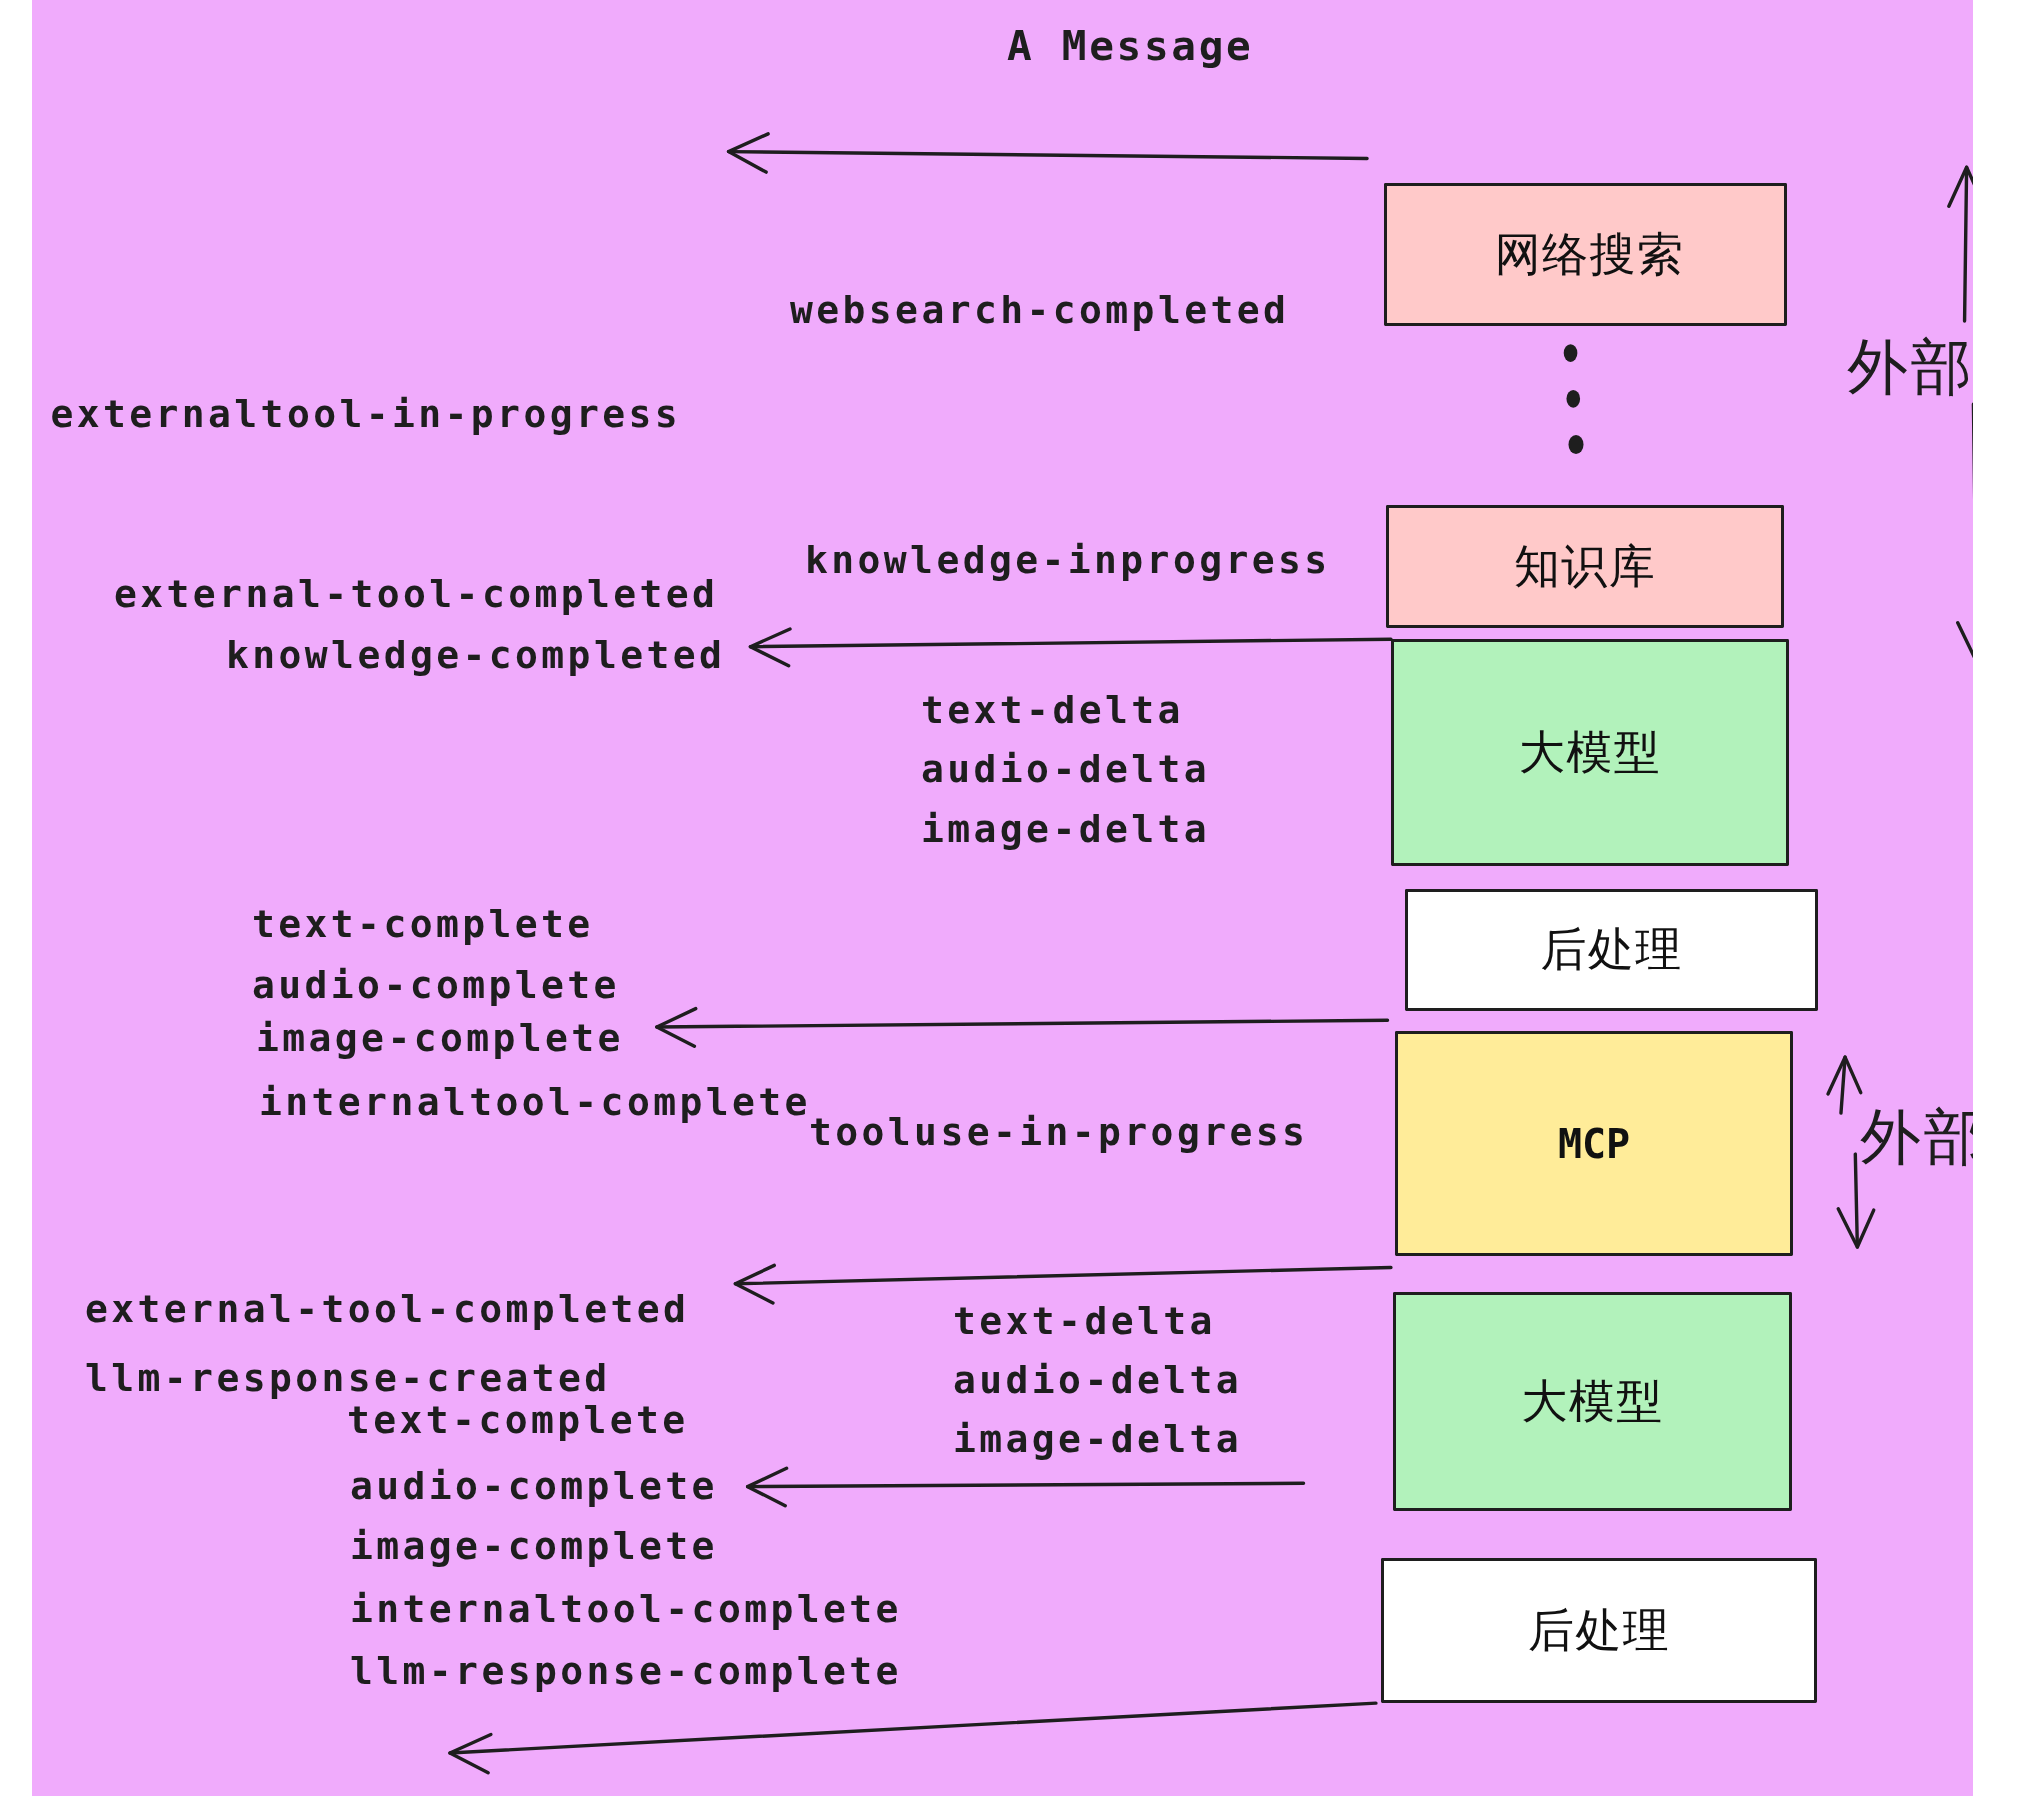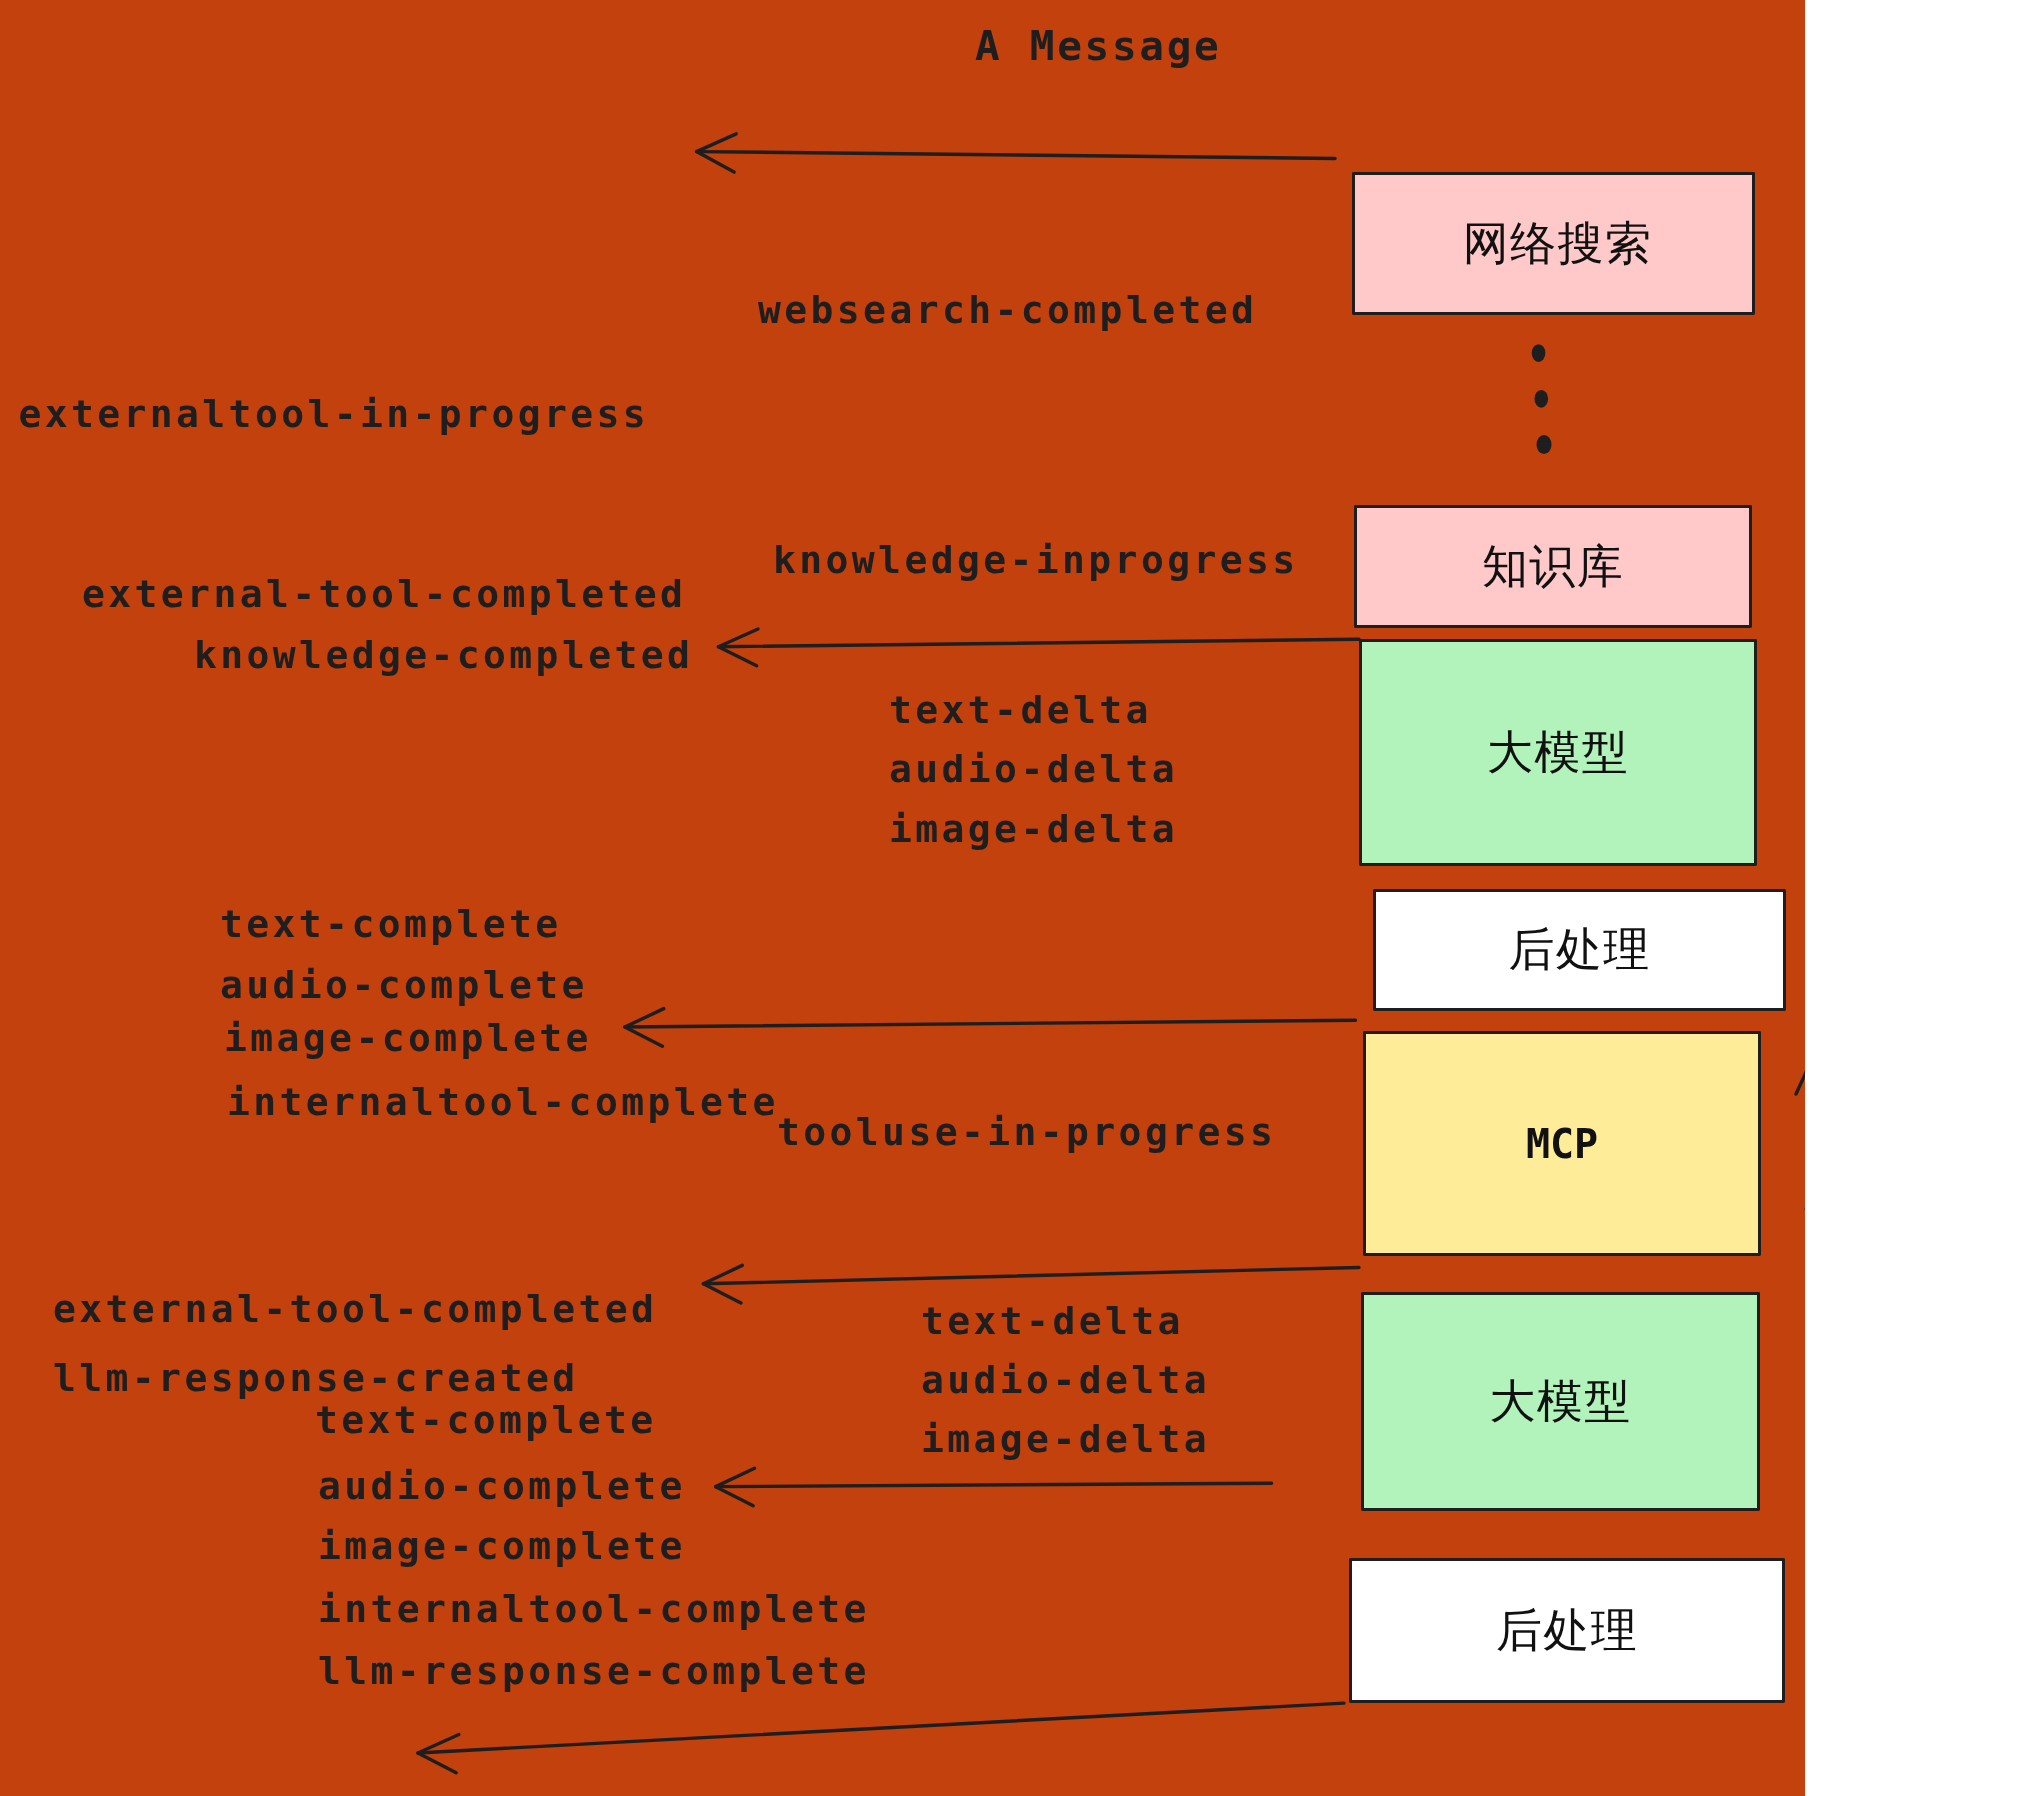--- a/index.html
+++ b/index.html
@@ -1,22 +1,23 @@
 <!DOCTYPE html>
 <html style="font-size:11px"><head>
 <meta charset="utf-8">
 <style>
   html, body { margin: 0; padding: 0; background: #ffffff; }
   #canvas {
     position: relative;
-    width: 1805px;
+    width: 1941px;
     height: 1796px;
-    background: #c2410c;
+    background: #f0abfc;
     overflow: hidden;
     font-family: "DejaVu Sans", sans-serif;
+    margin-left: 32px;
   }
   svg.layer {
     position: absolute;
     left: 0; top: 0;
     width: 2035px; height: 1796px;
   }
   .ev {
     position: absolute;
     font-family: "DejaVu Sans Mono", monospace;
     font-weight: bold;
@@ -130,21 +131,21 @@
   <div class="ev" style="left:53px;   top:1356px;">llm-response-created</div>
   <div class="ev" style="left:921px; top:1299px;">text-delta</div>
   <div class="ev" style="left:921px; top:1358px;">audio-delta</div>
   <div class="ev" style="left:921px; top:1417px;">image-delta</div>
   <div class="ev" style="left:315px;  top:1398px;">text-complete</div>
   <div class="ev" style="left:318px;  top:1464px;">audio-complete</div>
   <div class="ev" style="left:318px;  top:1524px;">image-complete</div>
   <div class="ev" style="left:318px;  top:1587px;">internaltool-complete</div>
   <div class="ev" style="left:318px;  top:1649px;">llm-response-complete</div>
 
-  <div class="box" style="left: 1352px; top: 172px; width: 403px; height: 143px; background-color: rgb(255, 201, 201); padding-left: 8px;">
+  <div class="box" style="left: 1352px; top: 183px; width: 403px; height: 143px; background-color: rgb(255, 201, 201); padding-left: 8px;">
     <span class="cn">网络搜索</span>
   </div>
 
   <div class="box" style="left: 1354px; top: 505px; width: 398px; height: 123px; background-color: rgb(255, 201, 201);">
     <span class="cn">知识库</span>
   </div>
 
   <div class="box" style="left: 1359px; top: 639px; width: 398px; height: 227px; background-color: rgb(178, 242, 187);">
     <span class="cn">大模型</span>
   </div>

